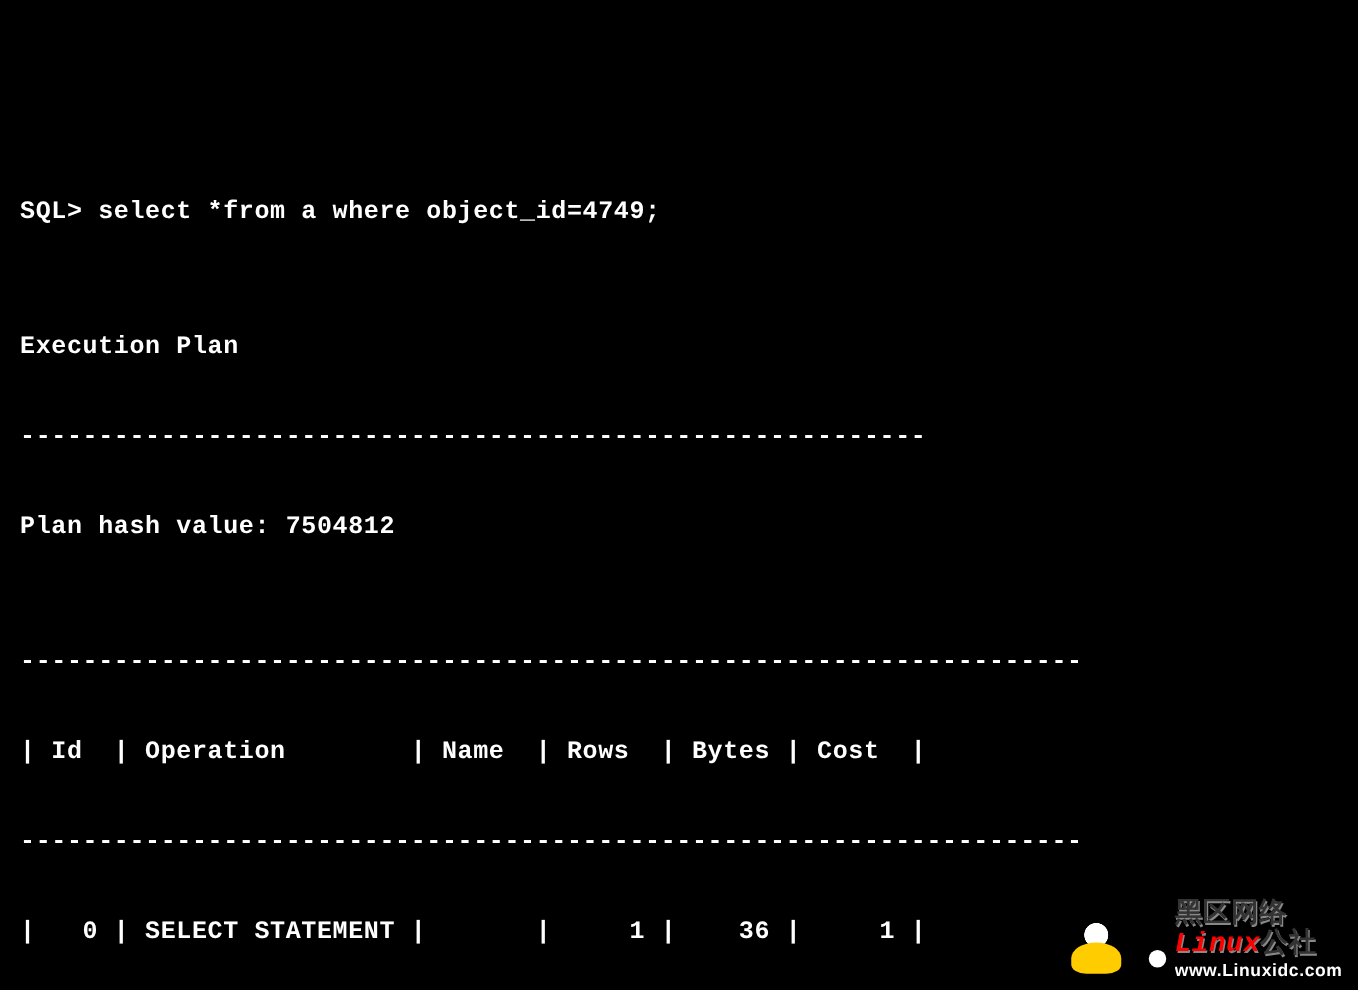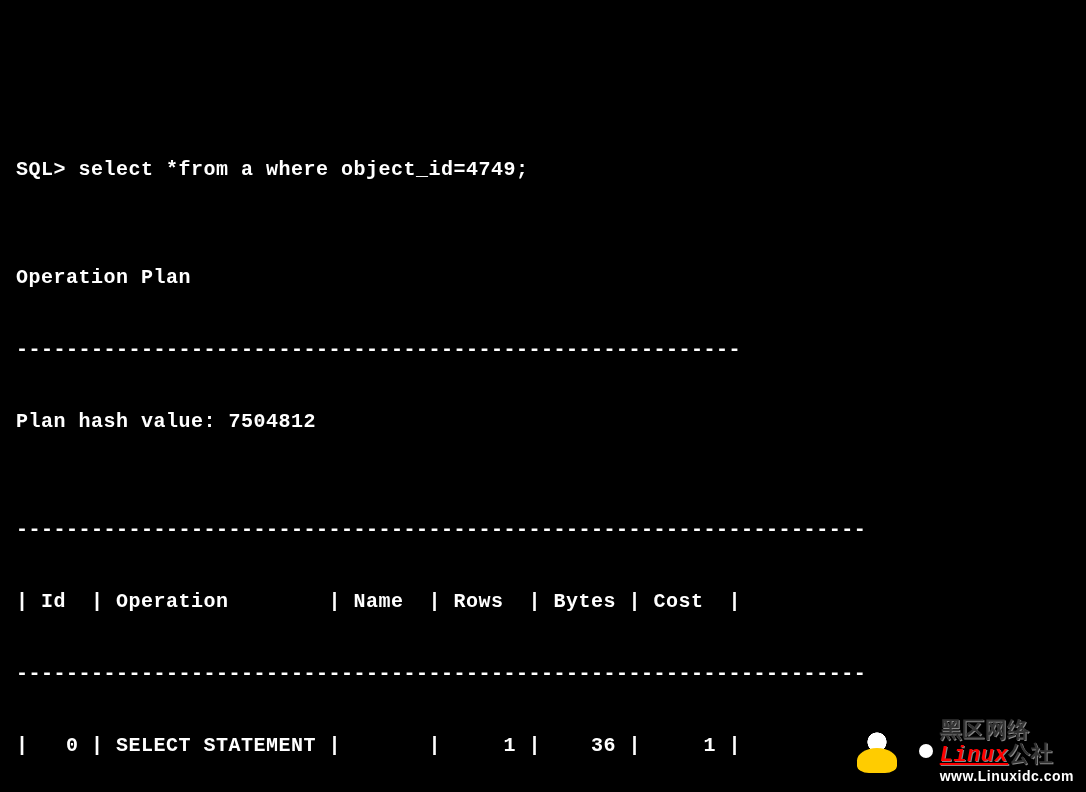--- a/index.html
+++ b/index.html
@@ -22,21 +22,21 @@
       letter-spacing: 0.5px;
     }
     .terminal-line {
       display: block;
     }
     .watermark {
       position: absolute;
       bottom: 8px;
       right: 12px;
       display: flex;
-      align-items: flex-start;
+      align-items: flex-end;
       gap: 4px;
     }
     .penguin-badge {
       width: 60px;
       height: 60px;
       background: radial-gradient(circle at 50% 40%, #fff 0%, #fff 20%, #000 21%, #000 60%, transparent 61%);
       border-radius: 50%;
       position: relative;
     }
     .penguin-badge::before {
@@ -58,21 +58,20 @@
       color: #333;
       font-size: 22px;
       font-family: sans-serif;
       font-weight: bold;
       text-shadow: 1px 1px 0 #888;
     }
     .watermark-cn .linux-part {
       color: #ff0000;
       font-family: "Courier New", monospace;
       font-style: italic;
-      text-decoration: underline;
     }
     .watermark-url {
       color: #ffffff;
       font-size: 14px;
       font-family: sans-serif;
     }
     .small-penguin {
       width: 30px;
       height: 30px;
       background: #000;
@@ -92,21 +91,21 @@
       border-radius: 50%;
     }
   </style>
 </head>
 <body>
 
 
 
 <span class="terminal-line"><span>SQL&gt;</span> <span>select *from a where object_id=4749;</span></span>
 <span class="terminal-line"></span>
-<span class="terminal-line">Operation Plan</span>
+<span class="terminal-line">Execution Plan</span>
 <span class="terminal-line">----------------------------------------------------------</span>
 <span class="terminal-line">Plan hash value: 7504812</span>
 <span class="terminal-line"></span>
 <span class="terminal-line">--------------------------------------------------------------------</span>
 <span class="terminal-line">| Id  | Operation        | Name  | Rows  | Bytes | Cost  |</span>
 <span class="terminal-line">--------------------------------------------------------------------</span>
 <span class="terminal-line">|   0 | SELECT STATEMENT |       |     1 |    36 |     1 |</span>
 
 
 <span class="terminal-line"></span>

